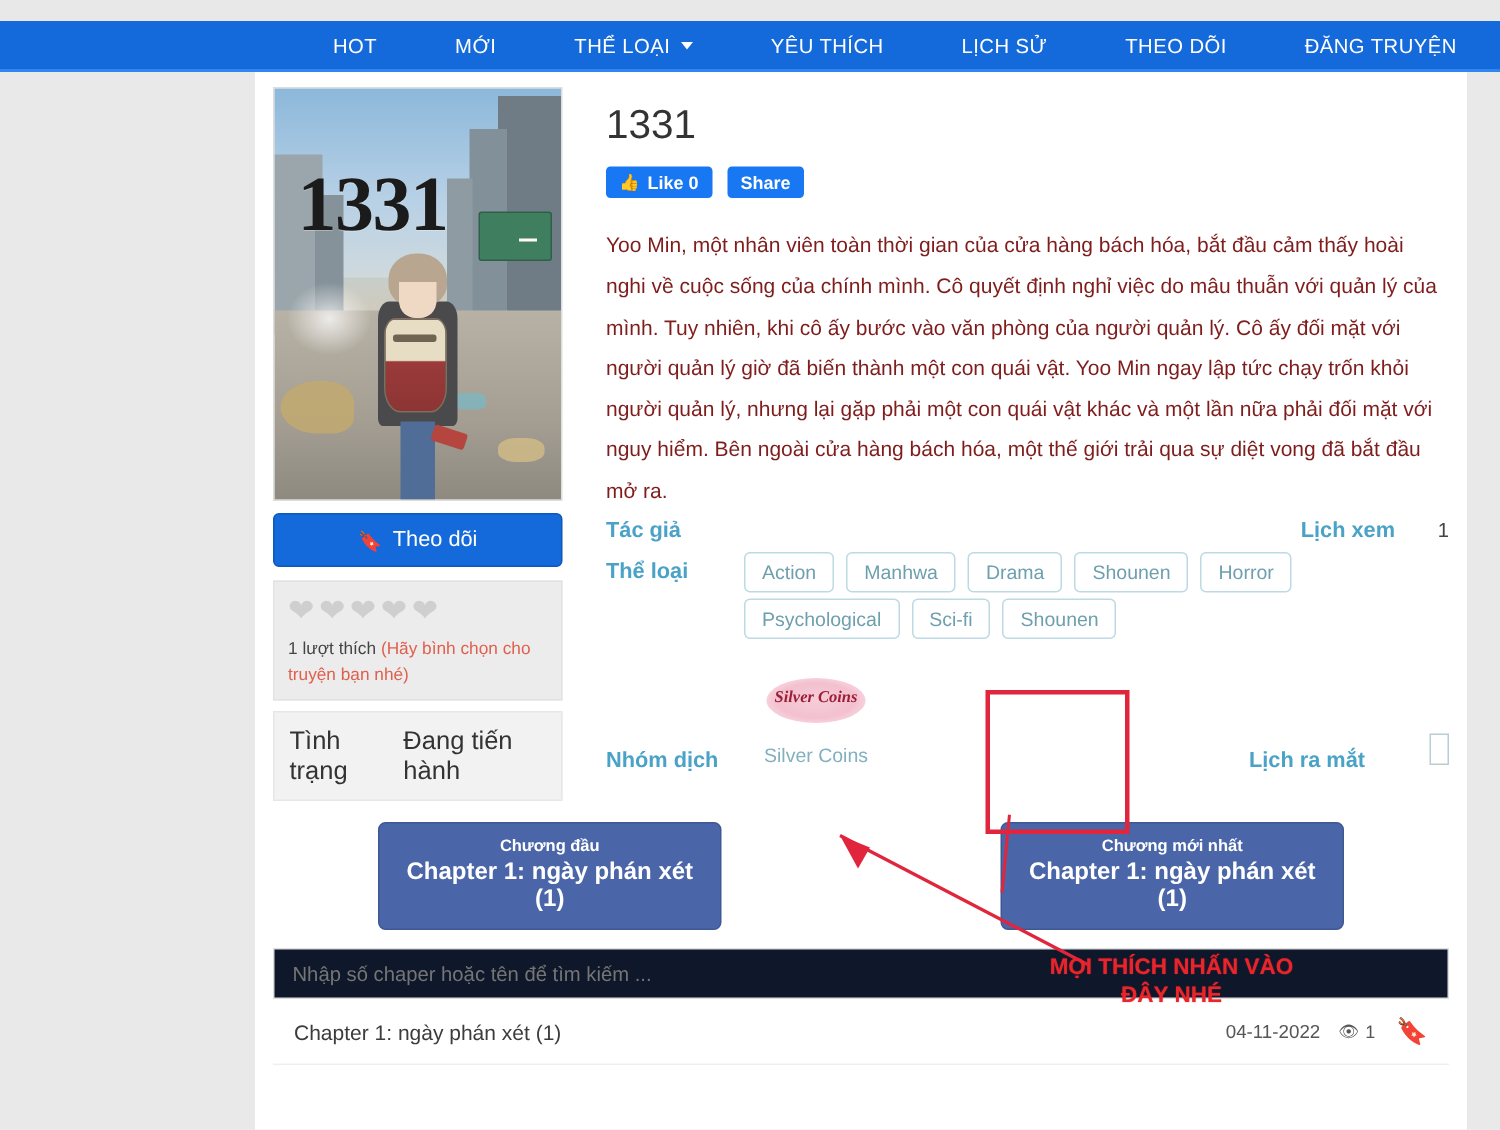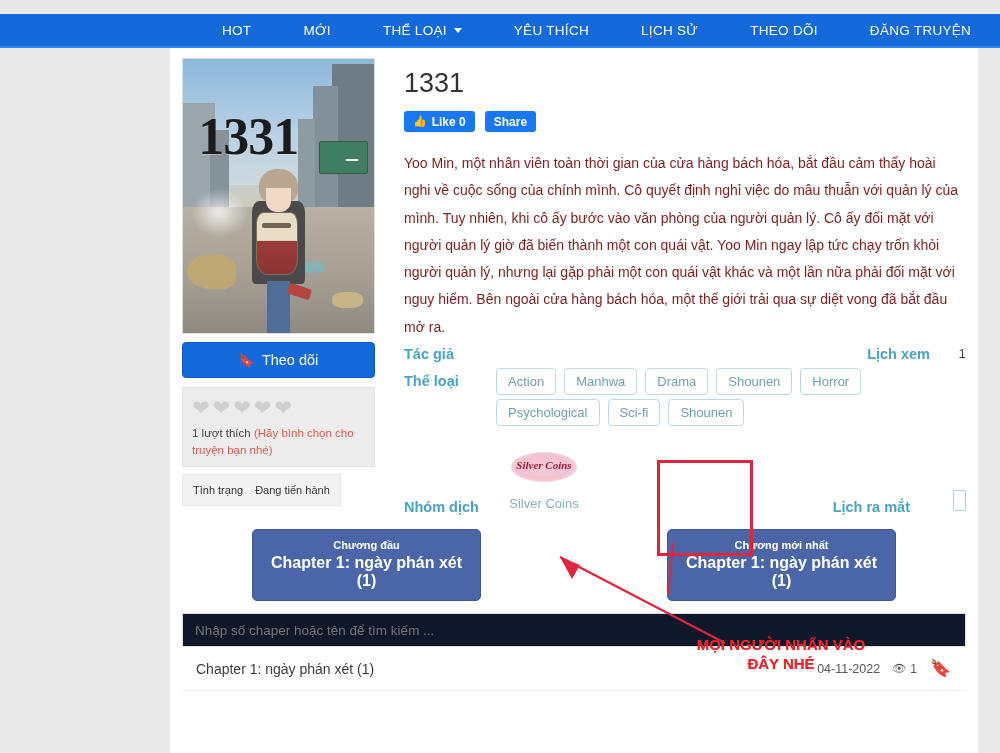--- a/index.html
+++ b/index.html
@@ -136,23 +136,23 @@
     margin-top: 9px; width: 193px;
     background: #ececec; border: 1px solid #e2e2e2;
     padding: 9px 9px 8px 9px;
   }
   .hearts { display: flex; gap: 3px; margin-bottom: 7px; }
   .heart { color: #cfcfcf; font-size: 21px; line-height: 1; cursor: pointer; }
   .like-line { font-size: 11.5px; color: #444; line-height: 1.45; }
   .like-hint { color: #e0604e; }
 
   .status-box {
-    margin-top: 7px; width: 159px;
+    margin-top: 7px; width: 193px;
     background: #f2f2f2; border: 1px solid #e6e6e6;
-    padding: 9px 10px; font-size: 11px; color: #333;
+    padding: 9px 10px; font-size: 17px; color: #333;
     display: flex; gap: 12px;
   }
 
   
   .right-col { flex: 1; padding-left: 22px; padding-top: 4px; }
   .title { font-size: 27px; color: #333; font-weight: normal; margin: 6px 0 12px 0; }
 
   .social { display: flex; gap: 10px; margin-bottom: 18px; }
   .fb-like, .fb-share {
     background: #1877f2; color: #fff; border-radius: 3px;
@@ -444,16 +444,16 @@
 
   </div>
 
   <svg class="annot-arrow" viewBox="0 0 220 110">
     <line x1="205" y1="100" x2="40" y2="14" stroke="#e0253c" stroke-width="2.2"></line>
     <polygon points="40,14 60,22 52,36" fill="#e0253c"></polygon>
     <line x1="153" y1="0" x2="148" y2="52" stroke="#e0253c" stroke-width="2"></line>
   </svg>
 
   <div class="annot-text">
-    <div>MỌI NGƯỜI NHẤN VÀO</div>
+    <div>MỌI THÍCH NHẤN VÀO</div>
     <div>ĐÂY NHÉ</div>
   </div>
 </div>
 
 </body></html>

